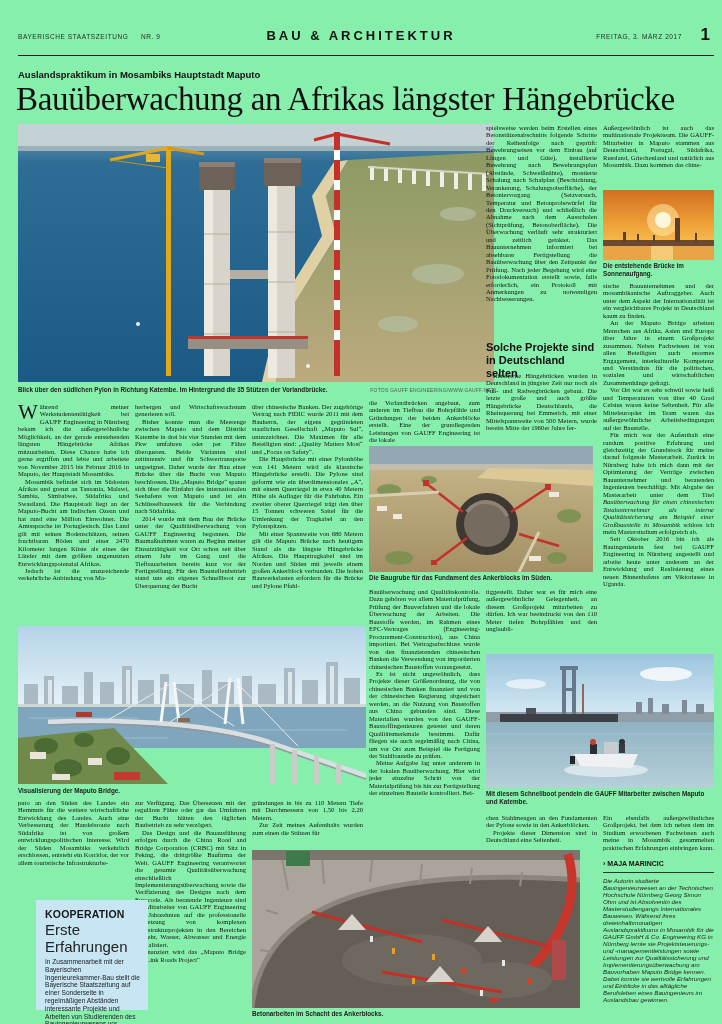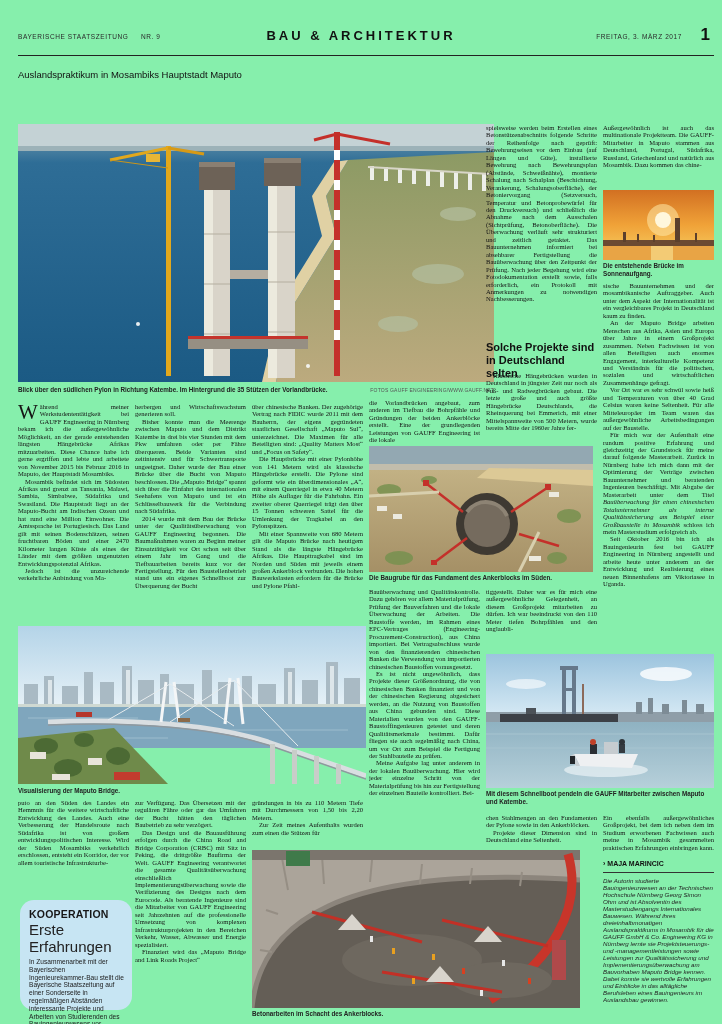--- a/index.html
+++ b/index.html
@@ -5,21 +5,21 @@
   html,body{margin:0;padding:0;background:#e9e9e9;}
   .page{position:relative;width:722px;height:1024px;background:#86efac;margin:0 auto;overflow:hidden;
         font-family:"Liberation Serif",serif;color:#1a1a1a;}
   .abs{position:absolute;}
   
   .mast-small{font-family:"Liberation Sans",sans-serif;font-size:6.5px;letter-spacing:.6px;color:#2a2a2a;}
   .section-title{font-family:"Liberation Sans",sans-serif;font-weight:bold;font-size:13px;letter-spacing:3px;color:#111;}
   .pagenum{font-family:"Liberation Sans",sans-serif;font-weight:bold;font-size:17px;color:#111;}
   .rule{background:#222;height:1px;}
   
-  .kicker{font-family:"Liberation Sans",sans-serif;font-weight:normal;font-size:9.5px;color:#111;}
+  .kicker{font-family:"Liberation Sans",sans-serif;font-weight:bold;font-size:9.5px;color:#111;}
   .headline{font-family:"Liberation Serif",serif;font-size:33px;font-weight:400;letter-spacing:-.3px;color:#101010;white-space:nowrap;}
   
   .col{width:111px;overflow:hidden;text-align:justify;font-size:6.6px;line-height:7.45px;color:#141414;}
   .col p{margin:0;text-indent:0;}
   .col p.ind{text-indent:7px;}
   .dropcap{float:left;font-size:21px;line-height:17px;padding:1px 2px 0 0;}
   .subhead{font-family:"Liberation Sans",sans-serif;font-weight:bold;font-size:11px;line-height:13px;color:#111;}
   
   .cap{font-family:"Liberation Sans",sans-serif;font-weight:bold;font-size:6.3px;line-height:7.6px;color:#222;}
   .credit{font-family:"Liberation Sans",sans-serif;font-size:5px;letter-spacing:.2px;color:#555;text-align:right;}
@@ -42,20 +42,21 @@
   <div class="abs mast-small" style="left:18px;top:33px;">
     <span>BAYERISCHE STAATSZEITUNG</span>
     <span style="margin-left:10px;">NR. 9</span>
   </div>
   <div class="abs section-title" style="left:0;top:28px;width:722px;text-align:center;">BAU &amp; ARCHITEKTUR</div>
   <div class="abs mast-small" style="right:40px;top:33px;">FREITAG, 3. MÄRZ 2017</div>
   <div class="abs pagenum" style="right:12px;top:25px;">1</div>
   <div class="abs rule" style="left:18px;top:55px;width:696px;"></div>
 
   <div class="abs kicker" style="left:18px;top:69px;">Auslandspraktikum in Mosambiks Hauptstadt Maputo</div>
+  <div class="abs headline" style="left:16px;top:81px;width:700px;">Bauüberwachung an Afrikas längster Hängebrücke</div>
 
   <figure class="abs" style="left:18px;top:124px;width:476px;height:258px;">
     <svg width="476" height="258" viewBox="0 0 476 258" preserveAspectRatio="none">
       <defs>
         <linearGradient id="g1" x1="0" y1="0" x2="0" y2="1">
           <stop offset="0" stop-color="#7da2b3"></stop>
             <stop offset="0.15" stop-color="#2e6d96"></stop>
             <stop offset="1" stop-color="#1b5a84"></stop>
         </linearGradient>
         <linearGradient id="g2" x1="0" y1="0" x2="0" y2="1">
@@ -404,21 +405,21 @@
   <div class="col abs" style="left:603px;top:814px;height:46px;">
     <p>Ein ebenfalls außergewöhnliches Großprojekt, bei dem ich neben dem im Studium erworbenen Fachwissen auch meine in Mosambik gesammelten praktischen Erfahrungen einbringen kann.</p>
   </div>
   <div class="abs byline" style="left:603px;top:860px;width:111px;">
     <span>›</span>
     <span>MAJA MARINCIC</span>
   </div>
   <div class="abs rule" style="left:603px;top:872px;width:111px;background:#333;"></div>
   <div class="abs bio" style="left:603px;top:877px;width:111px;height:134px;">Die Autorin studierte Bauingenieurwesen an der Technischen Hochschule Nürnberg Georg Simon Ohm und ist Absolventin des Masterstudiengangs Internationales Bauwesen. Während ihres dreieinhalbmonatigen Auslandspraktikums in Mosambik für die GAUFF GmbH &amp; Co. Engineering KG in Nürnberg lernte sie Projektsteuerungs- und -managementleistungen sowie Leistungen zur Qualitätssicherung und Implementierungsüberwachung am Bauvorhaben Maputo Bridge kennen. Dabei konnte sie wertvolle Erfahrungen und Einblicke in das alltägliche Berufsleben eines Bauingenieurs im Auslandsbau gewinnen.</div>
 
-  <div class="koop abs" style="left:20px;top:900px;width:112px;height:110px;border-radius:14px;">
+  <div class="koop abs" style="left:36px;top:900px;width:112px;height:110px;">
     <div class="koop-title">KOOPERATION</div>
     <div class="koop-sub">Erste Erfahrungen</div>
     <div class="koop-body">In Zusammenarbeit mit der Bayerischen Ingenieurekammer-Bau stellt die Bayerische Staatszeitung auf einer Sonderseite in regelmäßigen Abständen interessante Projekte und Arbeiten von Studierenden des Bauingenieurwesens vor.</div>
   </div>
 
   <figure class="abs" style="left:252px;top:850px;width:328px;height:158px;">
     <svg width="328" height="158" viewBox="0 0 328 158" preserveAspectRatio="none">
       <rect width="328" height="158" fill="#645e56"></rect>
       <path d="M0,158 C8,72 88,14 328,30 L328,0 L0,0 Z" fill="#aba49a"></path>
       <path d="M0,158 C8,72 88,14 328,30" stroke="#8c857c" stroke-width="5" fill="none"></path>

